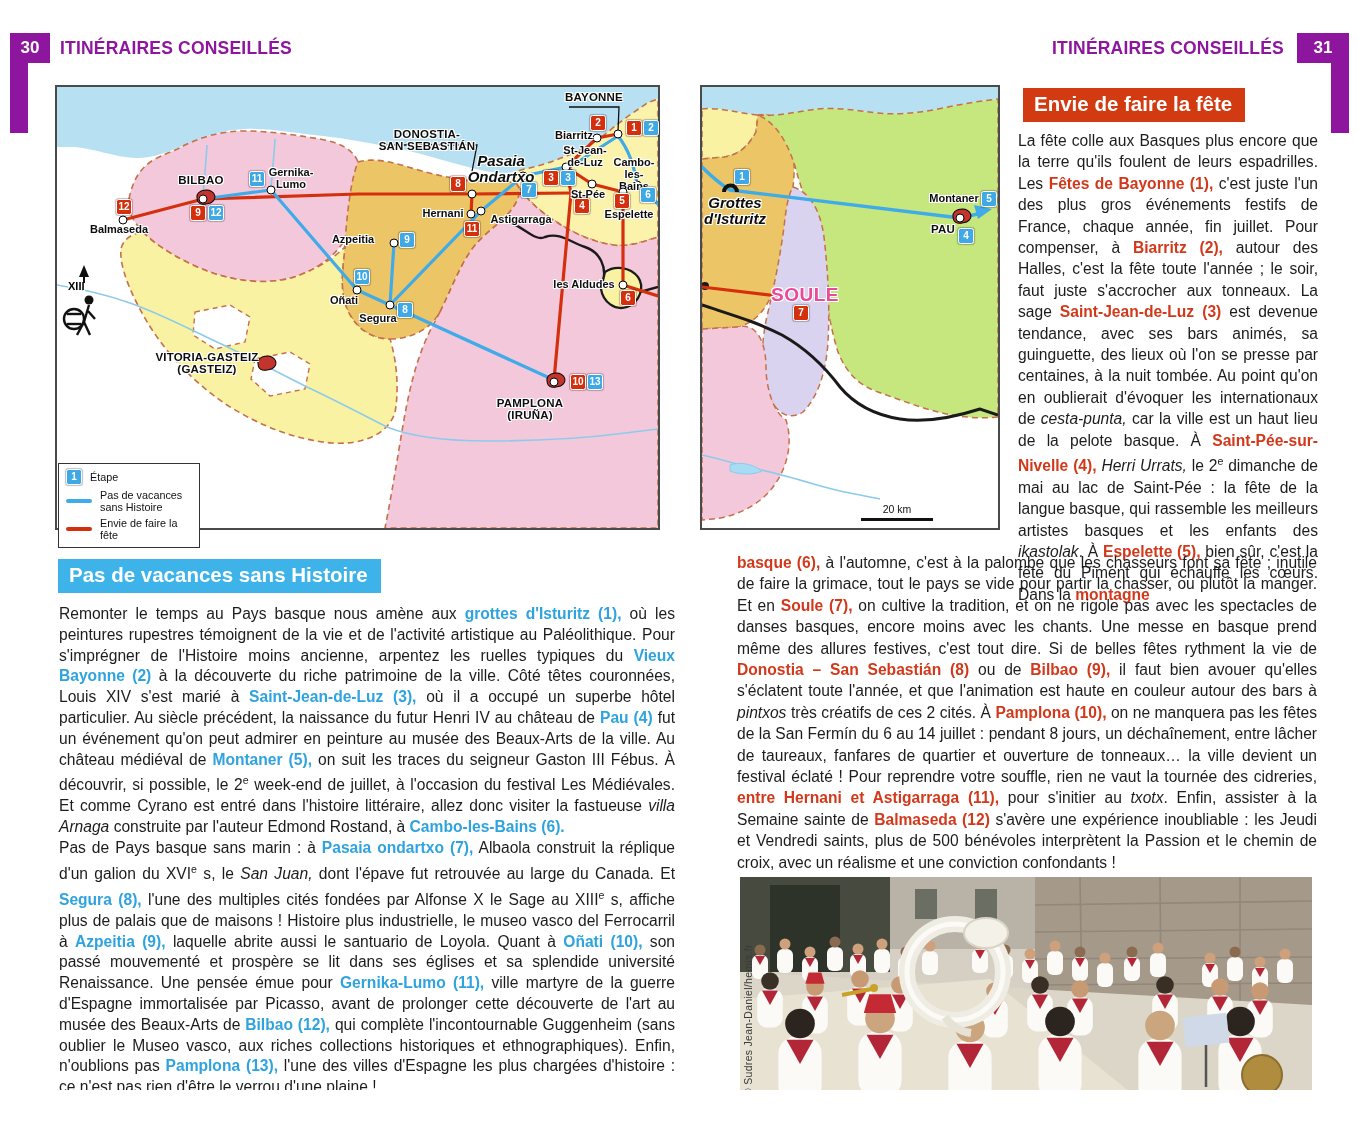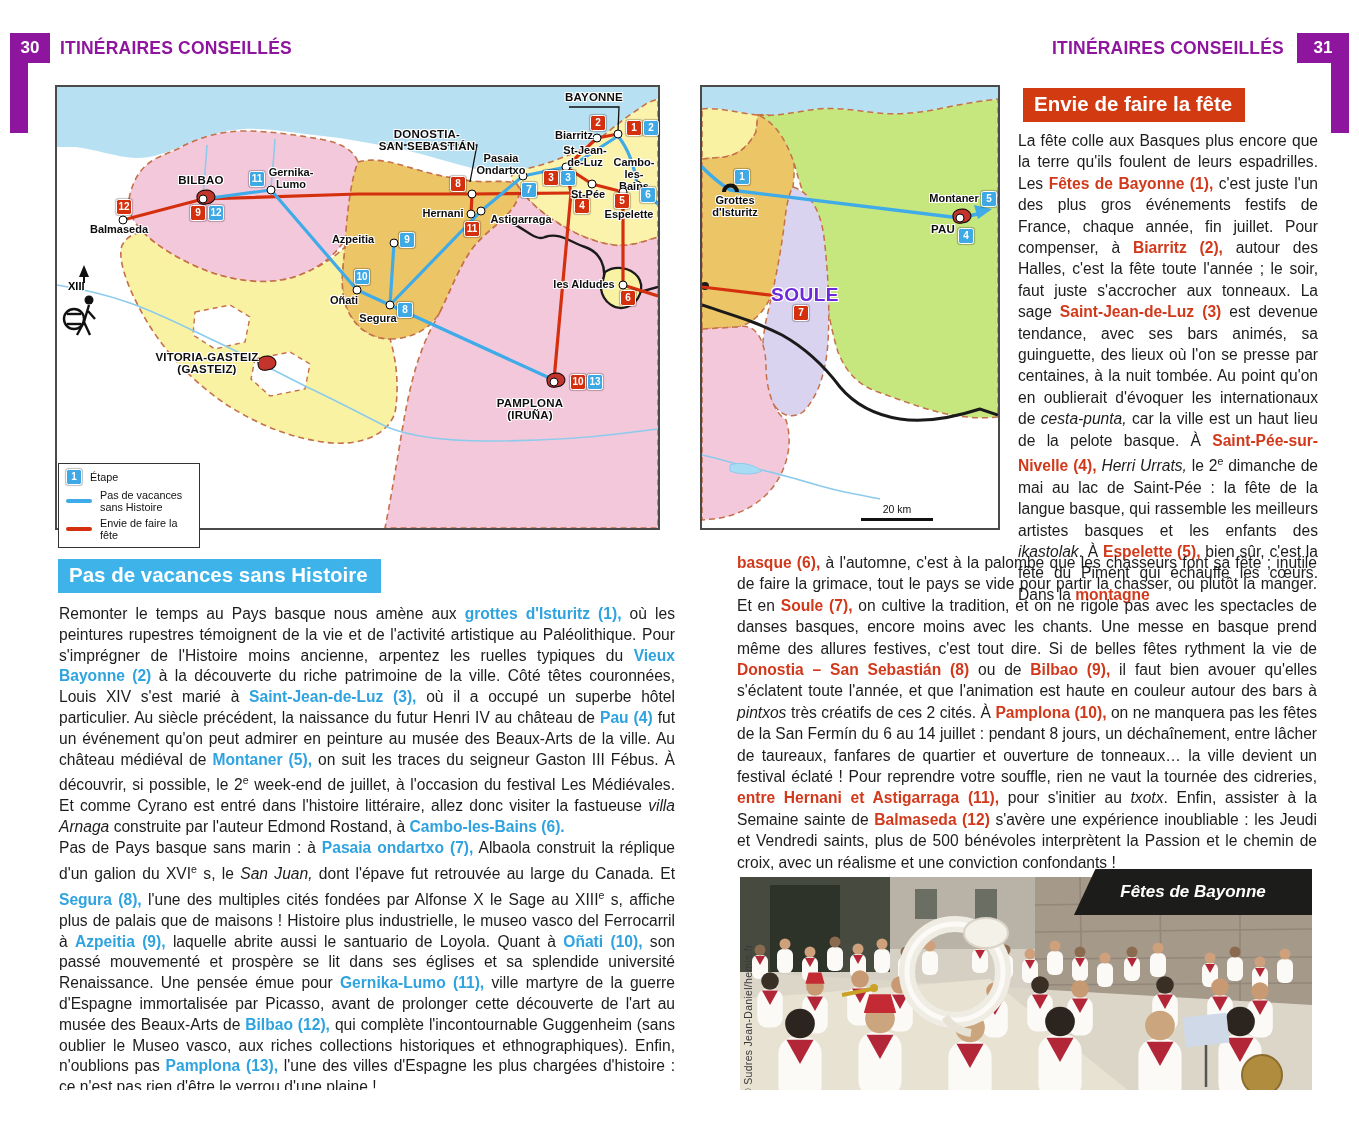--- a/index.html
+++ b/index.html
@@ -37,22 +37,22 @@
   .map-marker{position:absolute;width:14px;height:14px;border-radius:2.5px;color:#fff;font-weight:bold;
               font-size:10px;line-height:14px;text-align:center;transform:translate(-50%,-50%);
               border:1.5px solid #fff;box-shadow:0 0 1px 1px rgba(0,0,0,.25);}
   .mk-red{background:#D5300E;}
   .mk-blue{background:#3FA9E6;}
   .map-label{position:absolute;transform:translate(-50%,0);white-space:pre-line;text-align:center;
              color:#0d0d0d;line-height:1.08;
              text-shadow:-1px -1px 0 #fff,1px -1px 0 #fff,-1px 1px 0 #fff,1px 1px 0 #fff,0 1px 0 #fff,0 -1px 0 #fff;}
   .ml-town{font-weight:bold;font-size:11px;}
   .ml-major{font-weight:bold;font-size:11.5px;letter-spacing:.2px;}
-  .ml-ital{font-weight:bold;font-size:11px;}
-  .ml-bluecaps{font-weight:bold;font-size:19px;color:#6d28d9;letter-spacing:.5px;}
+  .ml-ital{font-weight:bold;font-style:italic;font-size:15px;}
+  .ml-bluecaps{font-weight:bold;font-size:19px;color:#ec4899;letter-spacing:.5px;}
   .legend{position:absolute;left:1px;top:376px;width:142px;background:#fff;border:1.5px solid #333;
           padding:5px 6px 6px 7px;box-sizing:border-box;}
   .lg-row{display:flex;align-items:center;gap:8px;margin-bottom:4px;font-size:10.5px;font-weight:bold;}
   .lg-row:last-child{margin-bottom:0;}
   .lg-lab{white-space:pre-line;line-height:1.12;font-weight:normal;font-size:10.8px;color:#111;}
   .lg-mk{position:static;transform:none;flex:0 0 auto;}
   .lg-line{flex:0 0 auto;width:26px;height:3.5px;border-radius:2px;}
   .lg-blue{background:#3FABE8;}
   .lg-red{background:#D5300E;}
   .north-label{position:absolute;left:11px;top:193px;font-weight:bold;font-size:11px;color:#000;
@@ -496,20 +496,17 @@
         <line x1="102" y1="118" x2="132" y2="112" stroke="#c9a227" stroke-width="4"></line>
         <circle cx="134" cy="111" r="4" fill="#c9a227"></circle>
       </g>
 
       <g>
         <circle cx="522" cy="198" r="20" fill="#b08d3e" stroke="#8a6d2f" stroke-width="2"></circle>
         <rect x="444" y="138" width="44" height="30" fill="#cfd9e8" transform="rotate(-6 466 153)"></rect>
         <line x1="466" y1="168" x2="466" y2="210" stroke="#555" stroke-width="2.5"></line>
       </g>
     </svg>
-    <div class="photo-banner">
-      <span>Fêtes de Bayonne</span>
-    </div>
     <div class="photo-credit">© Sudres Jean-Daniel/hemis.fr</div>
   </div>
 
   <div class="bottom-bar"></div>
 </div>
 
 </body></html>

